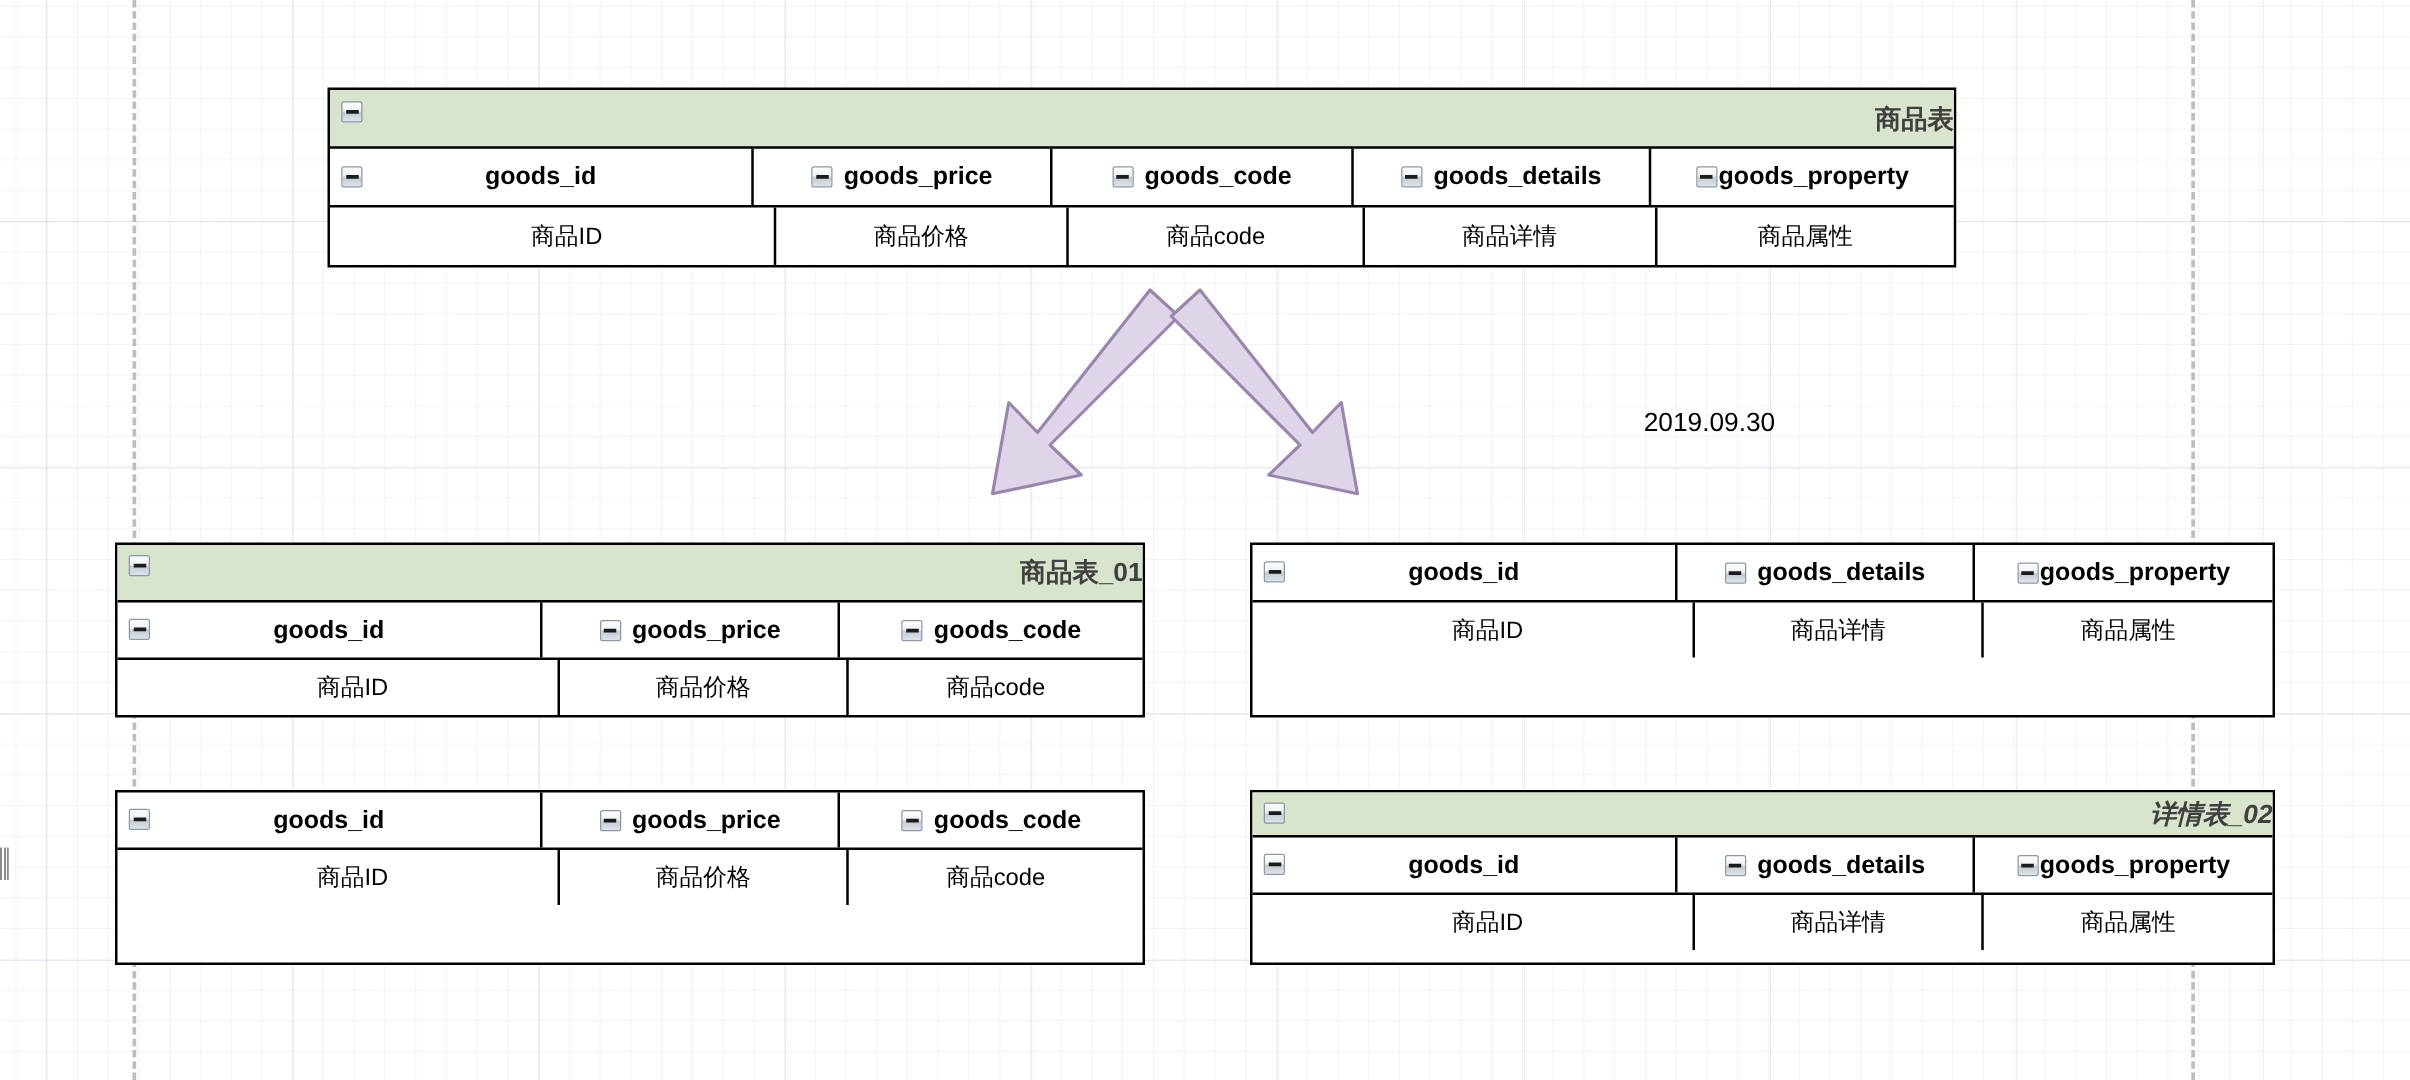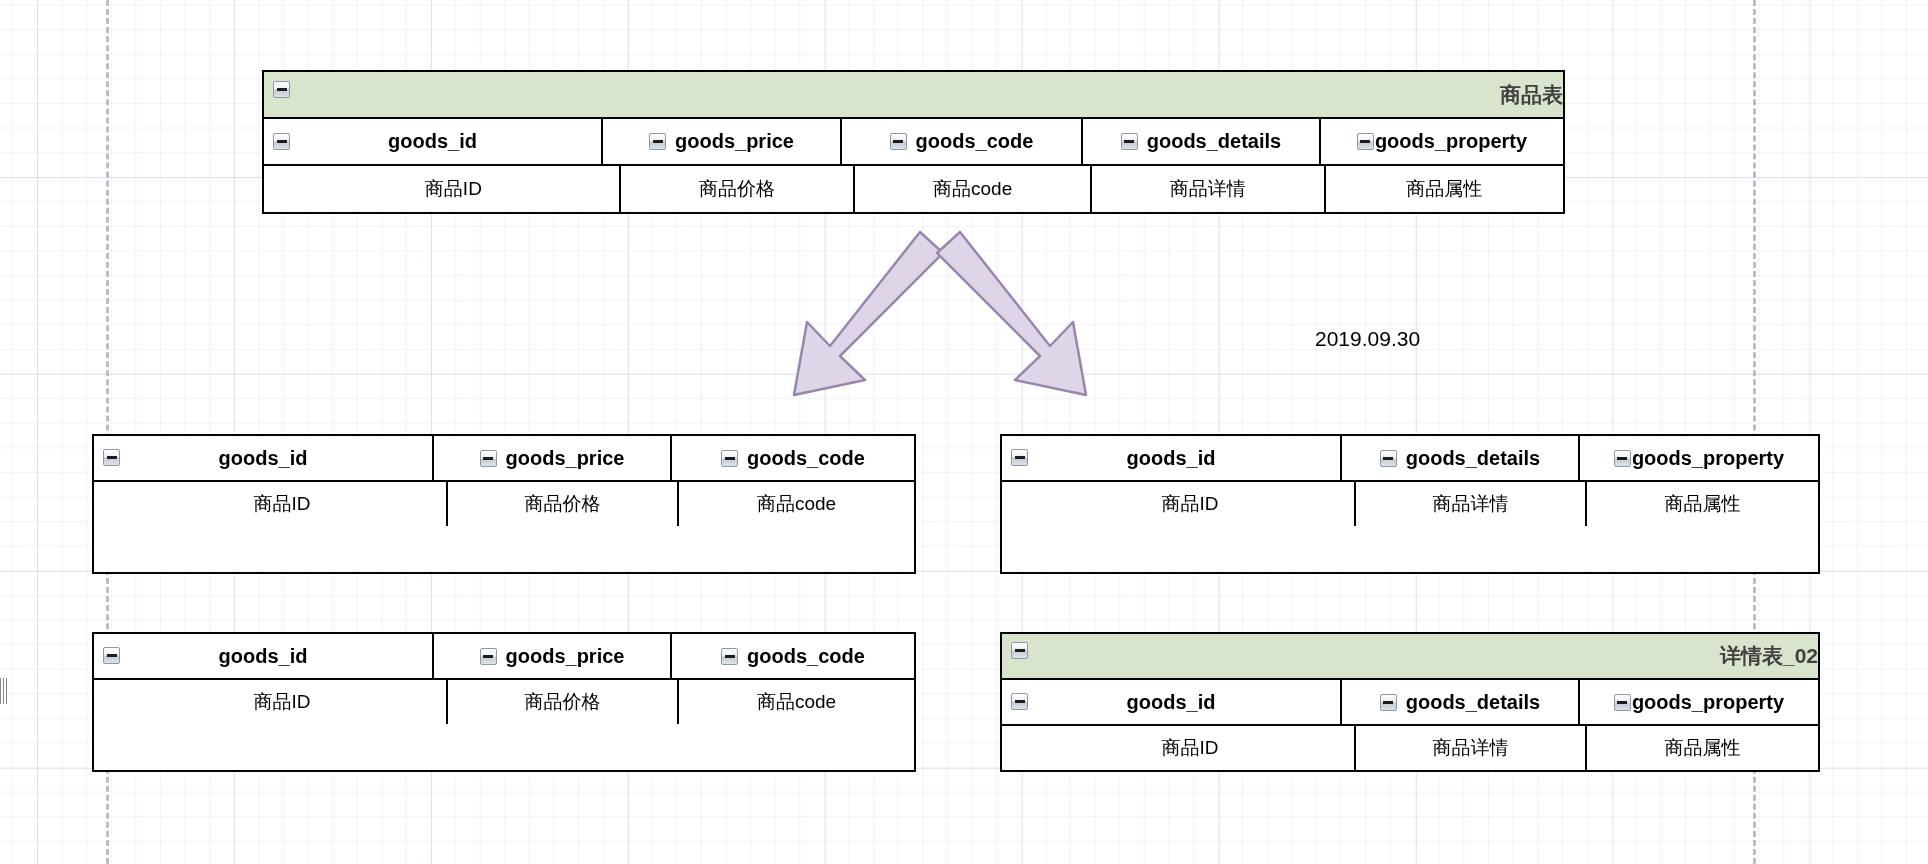--- a/index.html
+++ b/index.html
@@ -207,20 +207,24 @@
   <svg class="arrow-svg" style="left:780px; top:228px;" width="320" height="180" viewBox="0 0 320 180">
 
     <polygon points="140,4 163,25 60,128 85,152 14,167 27,94 50,118" fill="#ded6e8" stroke="#9a86ad" stroke-width="2.5" stroke-linejoin="round"></polygon>
 
     <polygon points="180,4 157,25 260,128 235,152 306,167 293,94 270,118" fill="#ded6e8" stroke="#9a86ad" stroke-width="2.5" stroke-linejoin="round"></polygon>
   </svg>
 
   <div class="date-label" style="left:1285px; top:327px; font-size:21px;margin-left:30px;">2019.09.30</div>
 
   <div class="er-table" style="left:92px; top:434px; width:824px; height:140px;">
+    <div class="tbl-title" style="height:46px;">
+      <span class="minus-icon" style="left:9px; top:8px;"></span>
+      <span style="font-size:21px;">商品表_01</span>
+    </div>
     <div class="tbl-cols" style="height:46px;">
       <div class="col-head" style="width:340px; font-size:20px;">
         <span class="minus-icon" style="left:9px; top:13px;"></span>
         <span>goods_id</span>
       </div>
       <div class="col-head" style="width:238px; font-size:20px;">
         <span class="minus-inline">
             <span class="minus-icon" style="left:0;top:0;"></span>
           </span>
         <span style="margin-left:9px;">goods_price</span>
@@ -303,21 +307,21 @@
       <div class="val-cell" style="width:238px; font-size:19px;">
         <span>商品价格</span>
       </div>
       <div class="val-cell" style="width:242px; font-size:19px;">
         <span>商品code</span>
       </div>
     </div>
   </div>
 
   <div class="er-table" style="left:1000px; top:632px; width:820px; height:140px;">
-    <div class="tbl-title" style="height:46px;">
+    <div class="tbl-title" style="height:36px;font-style:italic;">
       <span class="minus-icon" style="left:9px; top:8px;"></span>
       <span style="font-size:21px;">详情表_02</span>
     </div>
     <div class="tbl-cols" style="height:46px;">
       <div class="col-head" style="width:340px; font-size:20px;">
         <span class="minus-icon" style="left:9px; top:13px;"></span>
         <span>goods_id</span>
       </div>
       <div class="col-head" style="width:238px; font-size:20px;">
         <span class="minus-inline">

